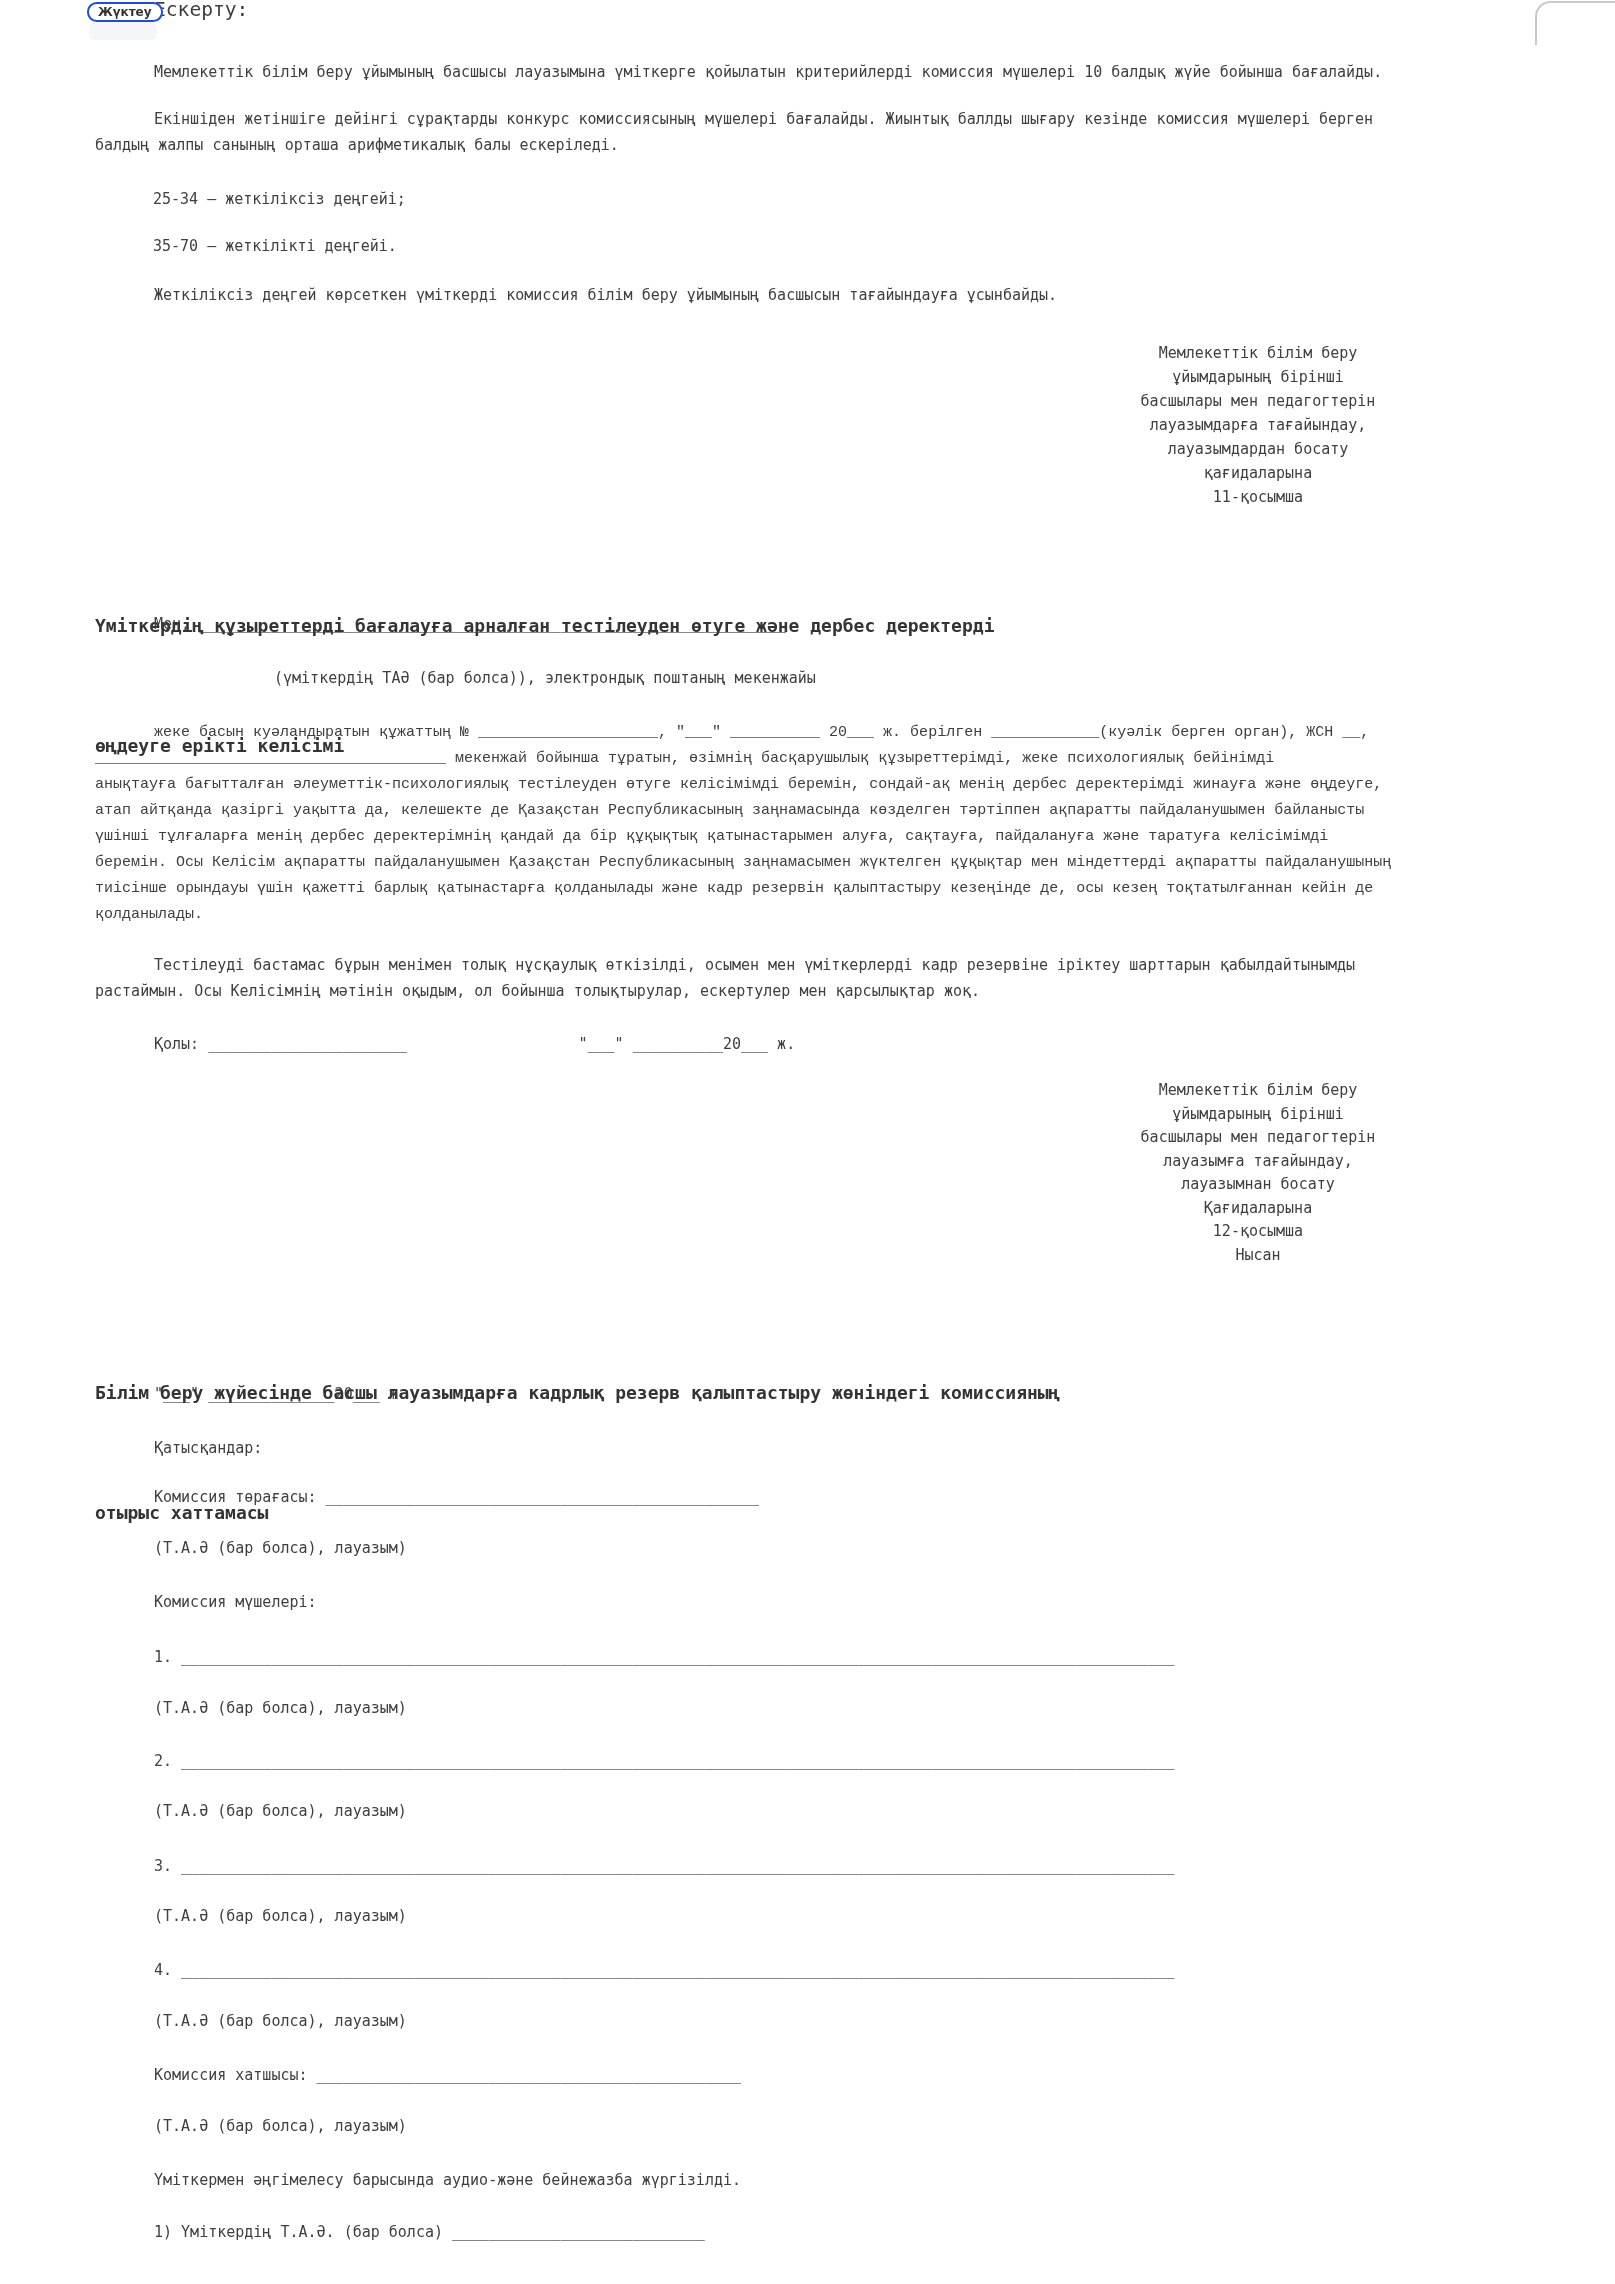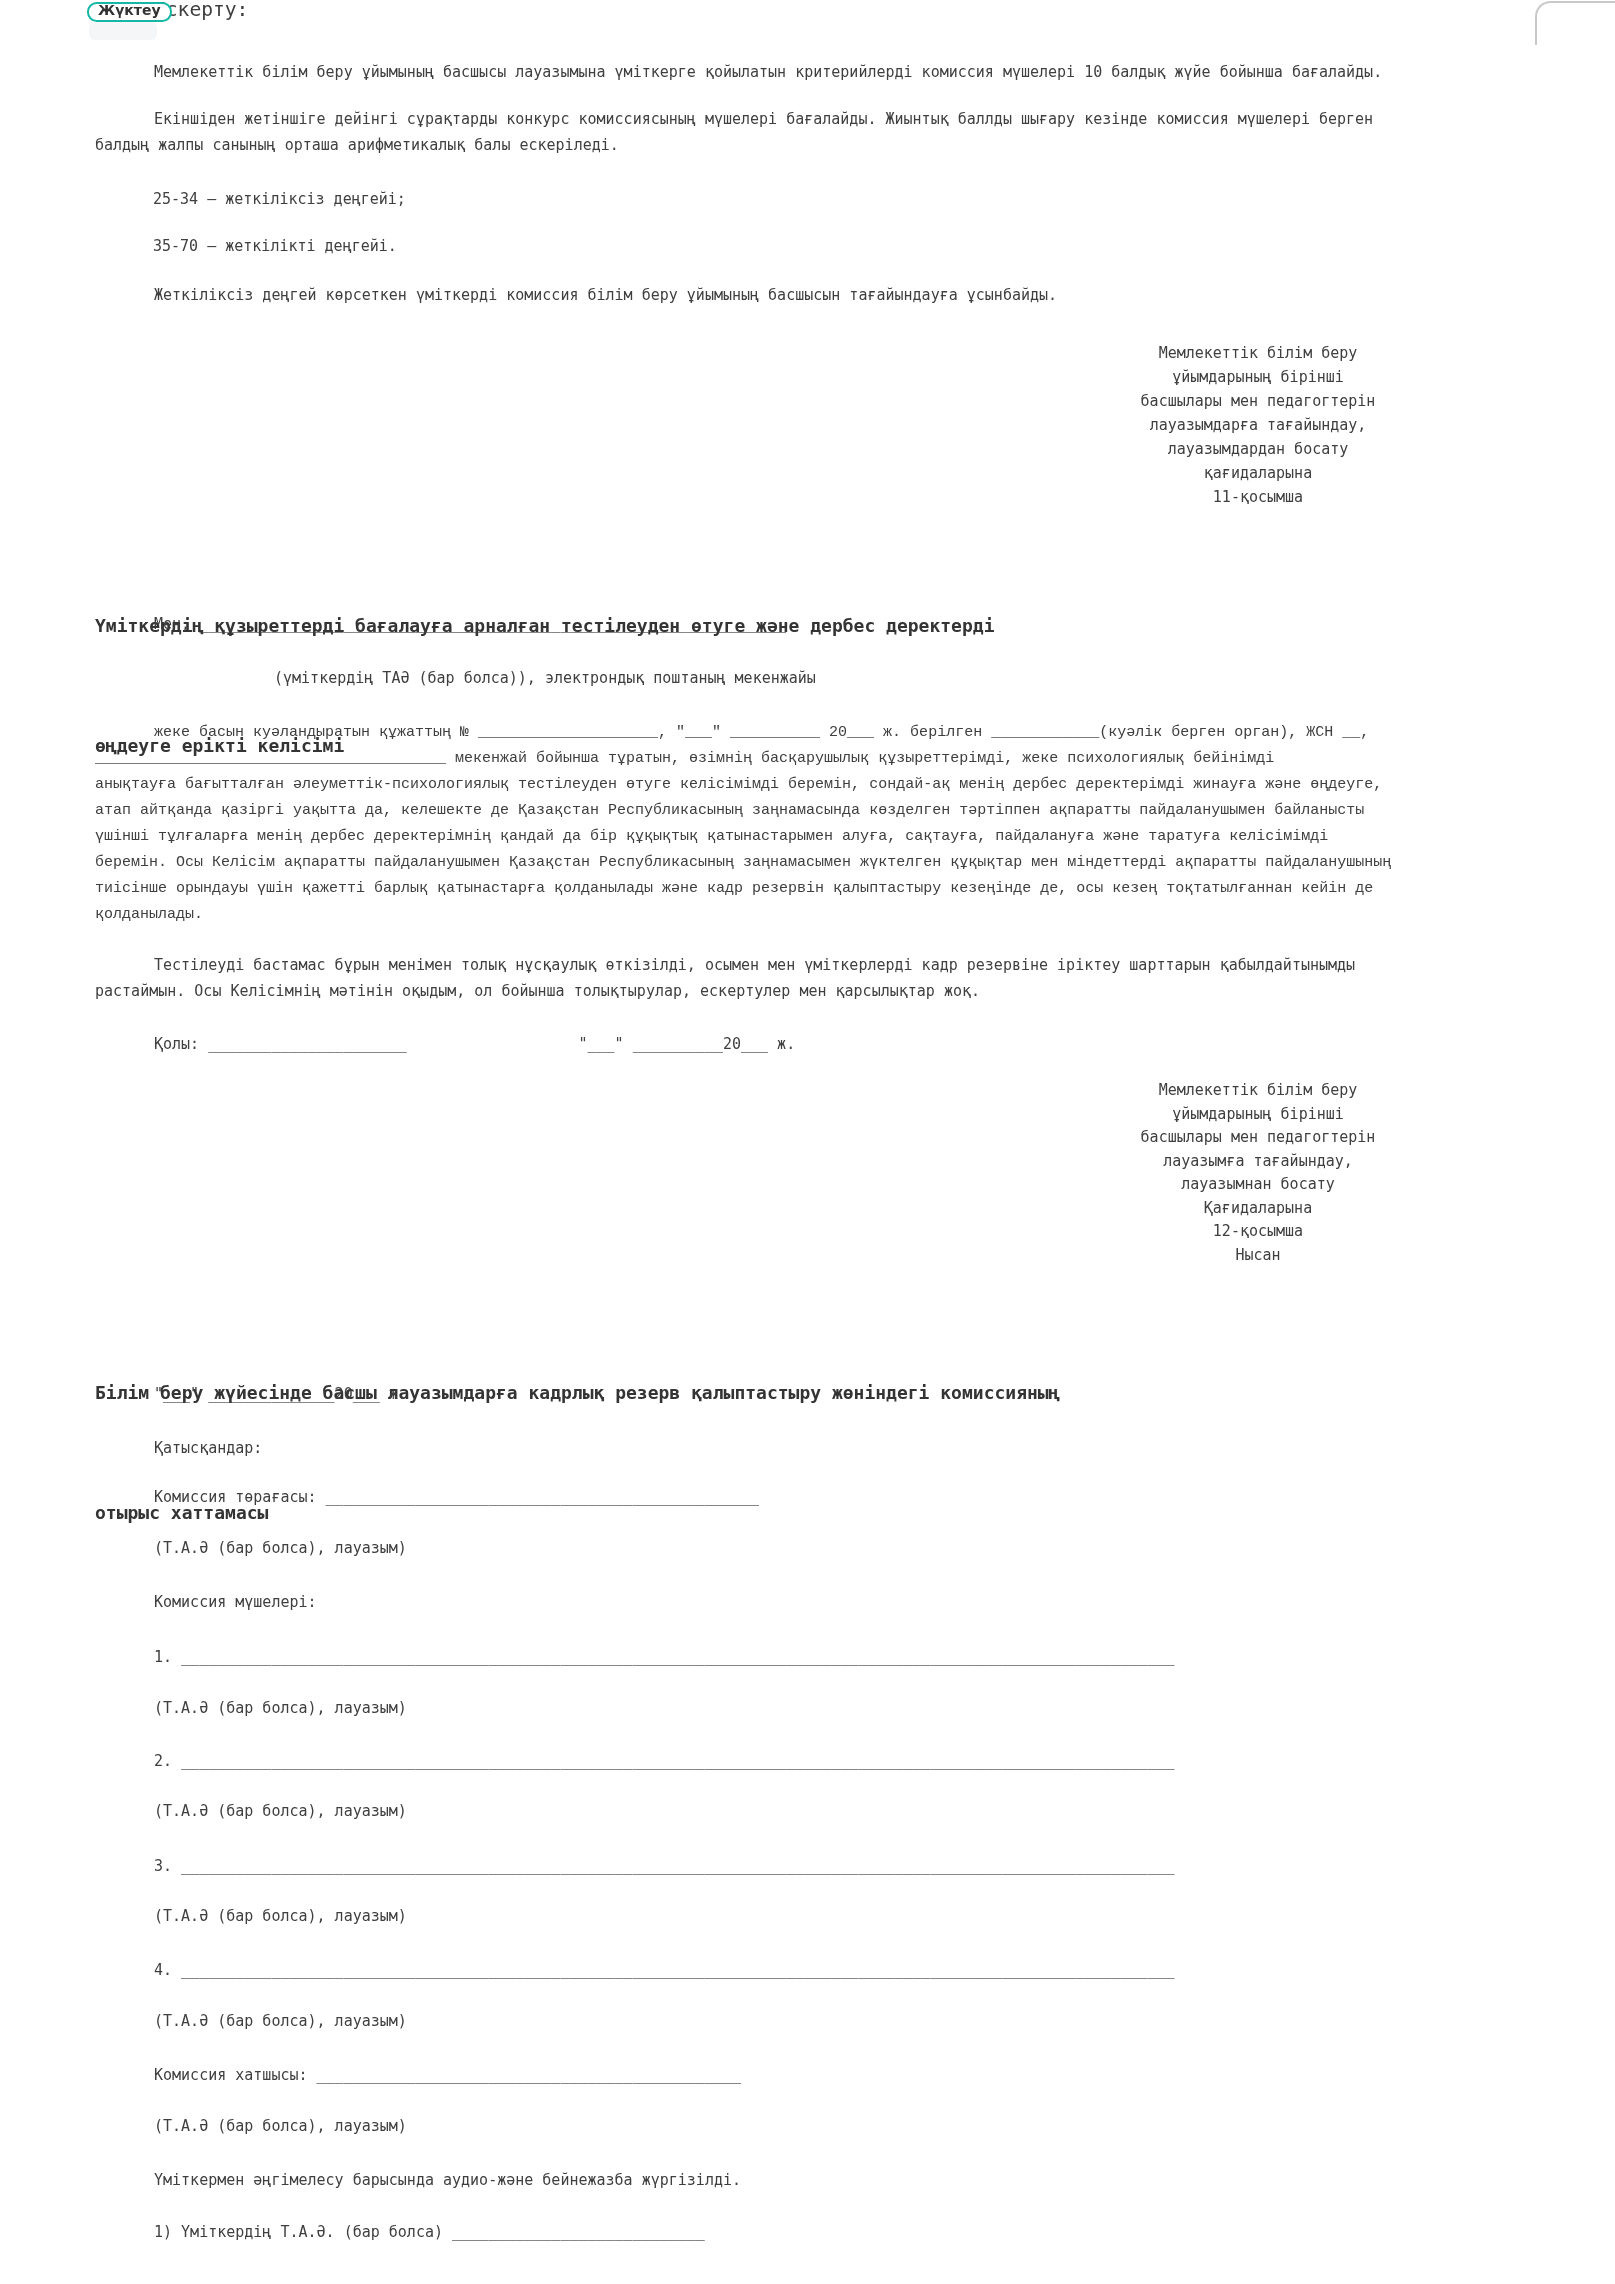--- a/index.html
+++ b/index.html
@@ -43,28 +43,28 @@
     font-size:15px;
     color:#3f3f3f;
   }
   .annex .row{line-height:23.5px;white-space:pre;}
   .annex.a11 .row{line-height:24px;}
   .download-btn{
     position:absolute;
     left:87px;top:2px;
     height:13px;
     padding:0.7px 9px 2px 9px;
-    border:2px solid #14b8a6;
+    border:2px solid #1d4ed8;
     border-radius:9.8px;
     background:#ffffff;
     font-family:"DejaVu Sans",sans-serif;
     font-weight:bold;
-    font-size:14px;
+    font-size:12px;
     color:#333333;
-    display:flex;align-items:flex-end;justify-content:center;
+    display:flex;align-items:flex-start;justify-content:center;
     z-index:5;
     cursor:pointer;
   }
   .btn-shadow{
     position:absolute;
     left:89px;top:21.5px;
     width:68px;height:18px;
     background:#ebeff2;
     border-radius:5.9px;
     opacity:.55;

